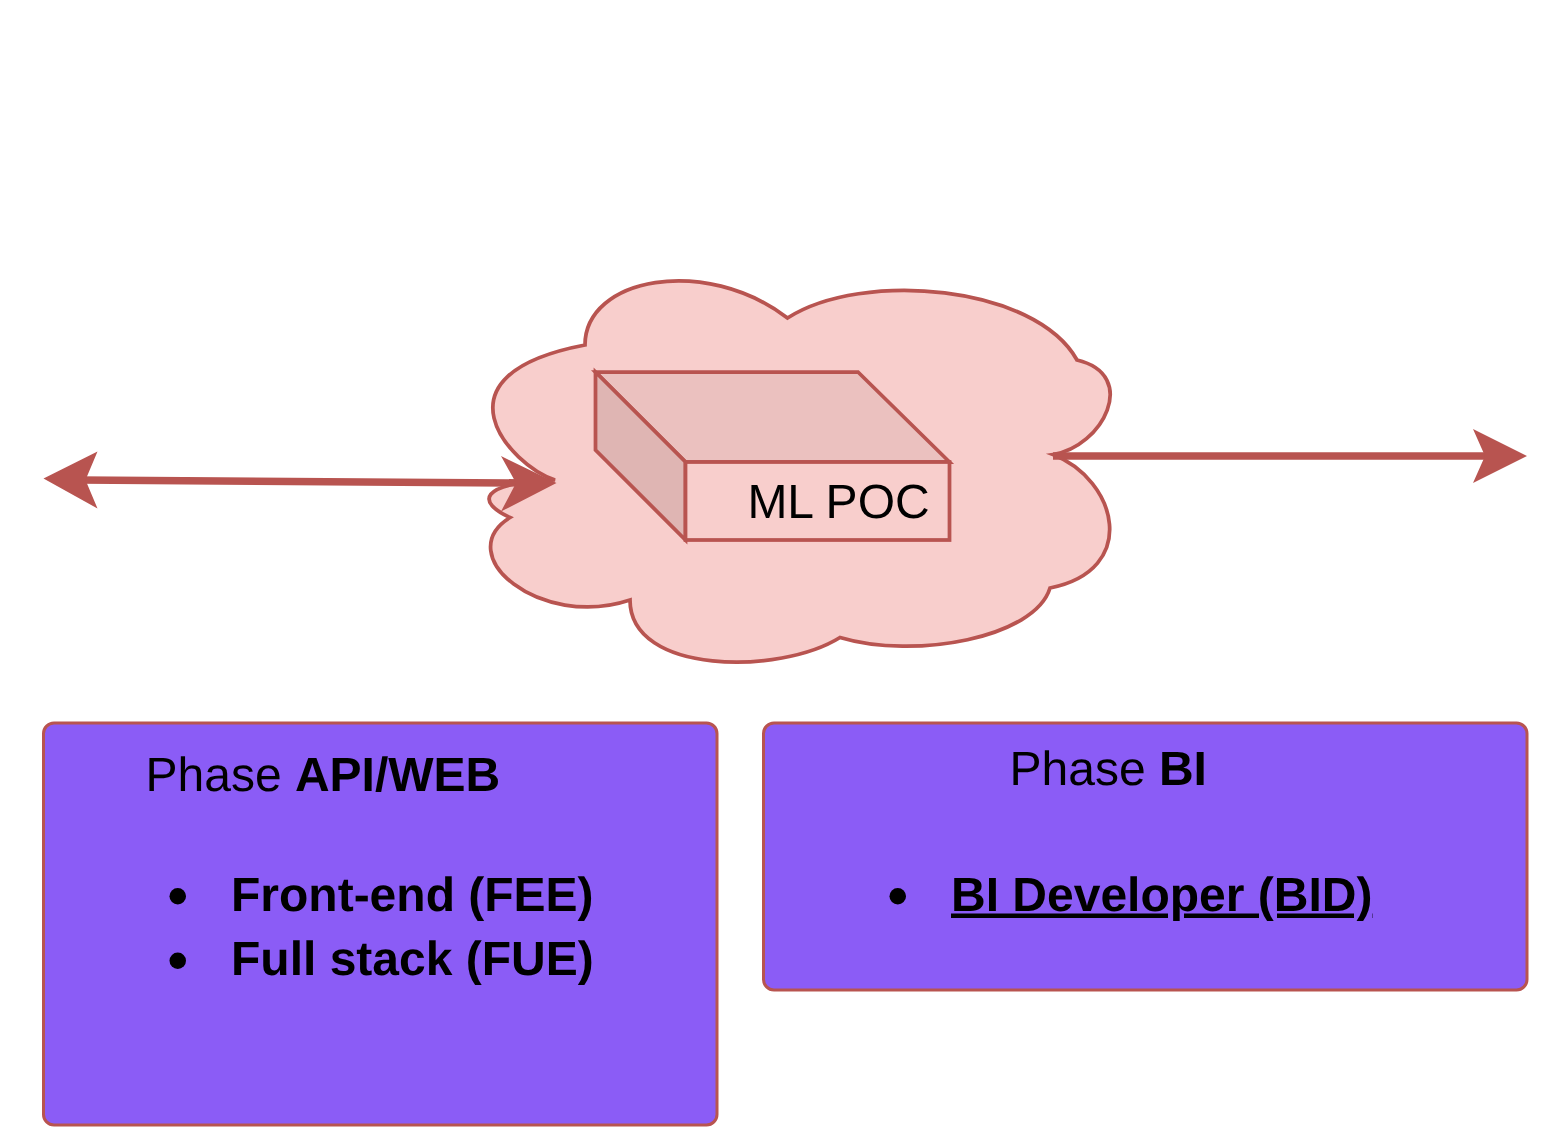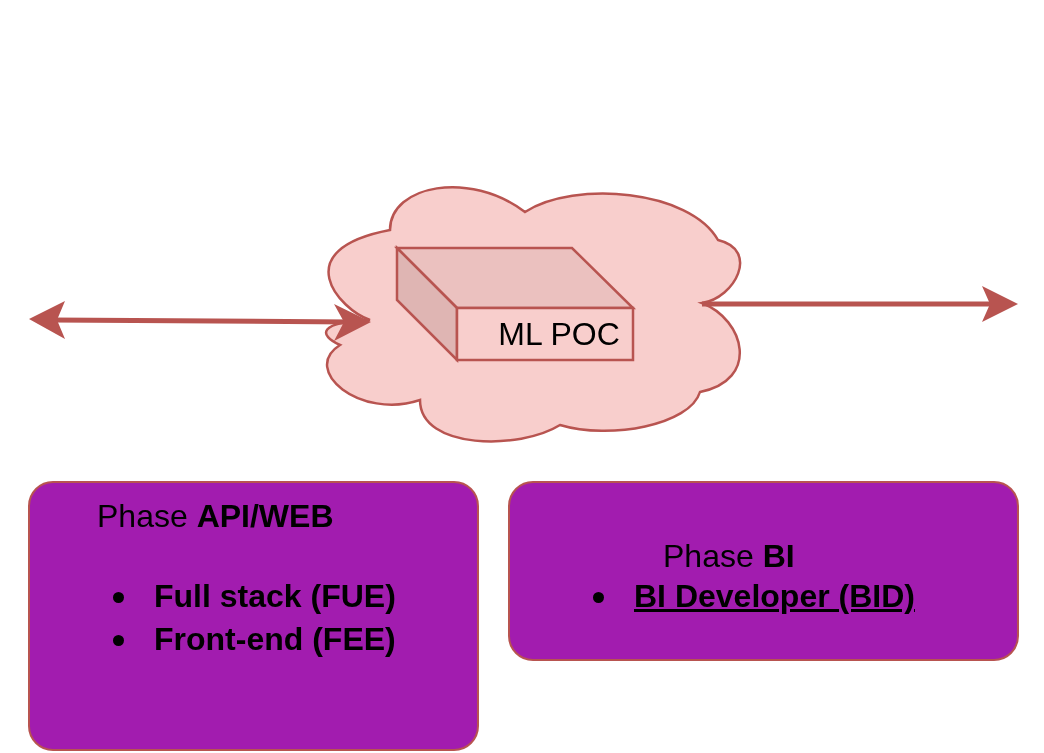--- a/index.html
+++ b/index.html
@@ -3,27 +3,27 @@
   <meta charset="utf-8">
   <style>
     html, body { margin: 0; padding: 0; background: #ffffff; }
     body { width: 1044px; height: 753px; position: relative; overflow: hidden;
            font-family: "Liberation Sans", sans-serif; }
     svg.canvas { position: absolute; left: 0; top: 0; }
     .node-label { position: absolute; color: #000; white-space: nowrap; }
     .cube-label { left: 457px; top: 308px; width: 204px; height: 52px;
                   display: flex; align-items: center; justify-content: center;
                   font-size: 32px; }
-    .phase-box { position: absolute; background: #a21caf; border: 2.5px solid #b85450;
-                 border-radius: 25px; box-sizing: border-box; }
+    .phase-box { position: absolute; background: #8b5cf6; border: 2.5px solid #b85450;
+                 border-radius: 8px; box-sizing: border-box; }
     .phase-api { left: 28px; top: 481px; width: 451px; height: 270px; }
     .phase-bi  { left: 508px; top: 481px; width: 511px; height: 180px; }
     .phase-title { position: absolute; font-size: 32px; color: #000; }
     .phase-api .phase-title { left: 67px; top: 15px; }
-    .phase-bi .phase-title { left: 153px; top: 11px; margin-top: 44px; }
+    .phase-bi .phase-title { left: 163px; top: 11px; }
     .phase-title b { font-weight: bold; }
     ul.roles { position: absolute; margin: 0; padding: 0; list-style: none; }
     .phase-api ul.roles { left: 80px; top: 92px; }
     .phase-bi ul.roles { left: 80px; top: 92px; text-decoration: underline; }
     ul.roles li { font-size: 32px; font-weight: bold; line-height: 43px; color: #000;
                   position: relative; padding-left: 44px; }
     ul.roles li .bullet { position: absolute; left: 3px; top: 17px; width: 11px; height: 11px;
                           border-radius: 50%; background: #000; }
   </style>
 </head>
@@ -55,22 +55,22 @@
 
   <line x1="702" y1="304" x2="995" y2="304" stroke="#b85450" stroke-width="5"></line>
   <polygon points="1018,304 982,286 990,304 982,322" fill="#b85450"></polygon>
 </svg>
 
 <div class="node-label cube-label">ML POC</div>
 
 <div class="phase-box phase-api">
   <div class="phase-title"><span style="white-space:pre">Phase </span><b>API/WEB</b></div>
   <ul class="roles">
+    <li><span class="bullet"></span><span>Front-end (FEE)</span></li>
     <li><span class="bullet"></span><span>Full stack (FUE)</span></li>
-    <li><span class="bullet"></span><span>Front-end (FEE)</span></li>
   </ul>
 </div>
 
 <div class="phase-box phase-bi">
   <div class="phase-title"><span style="white-space:pre">Phase </span><b>BI</b></div>
   <ul class="roles">
     <li><span class="bullet"></span><span>BI Developer (BID)</span></li>
   </ul>
 </div>
 

